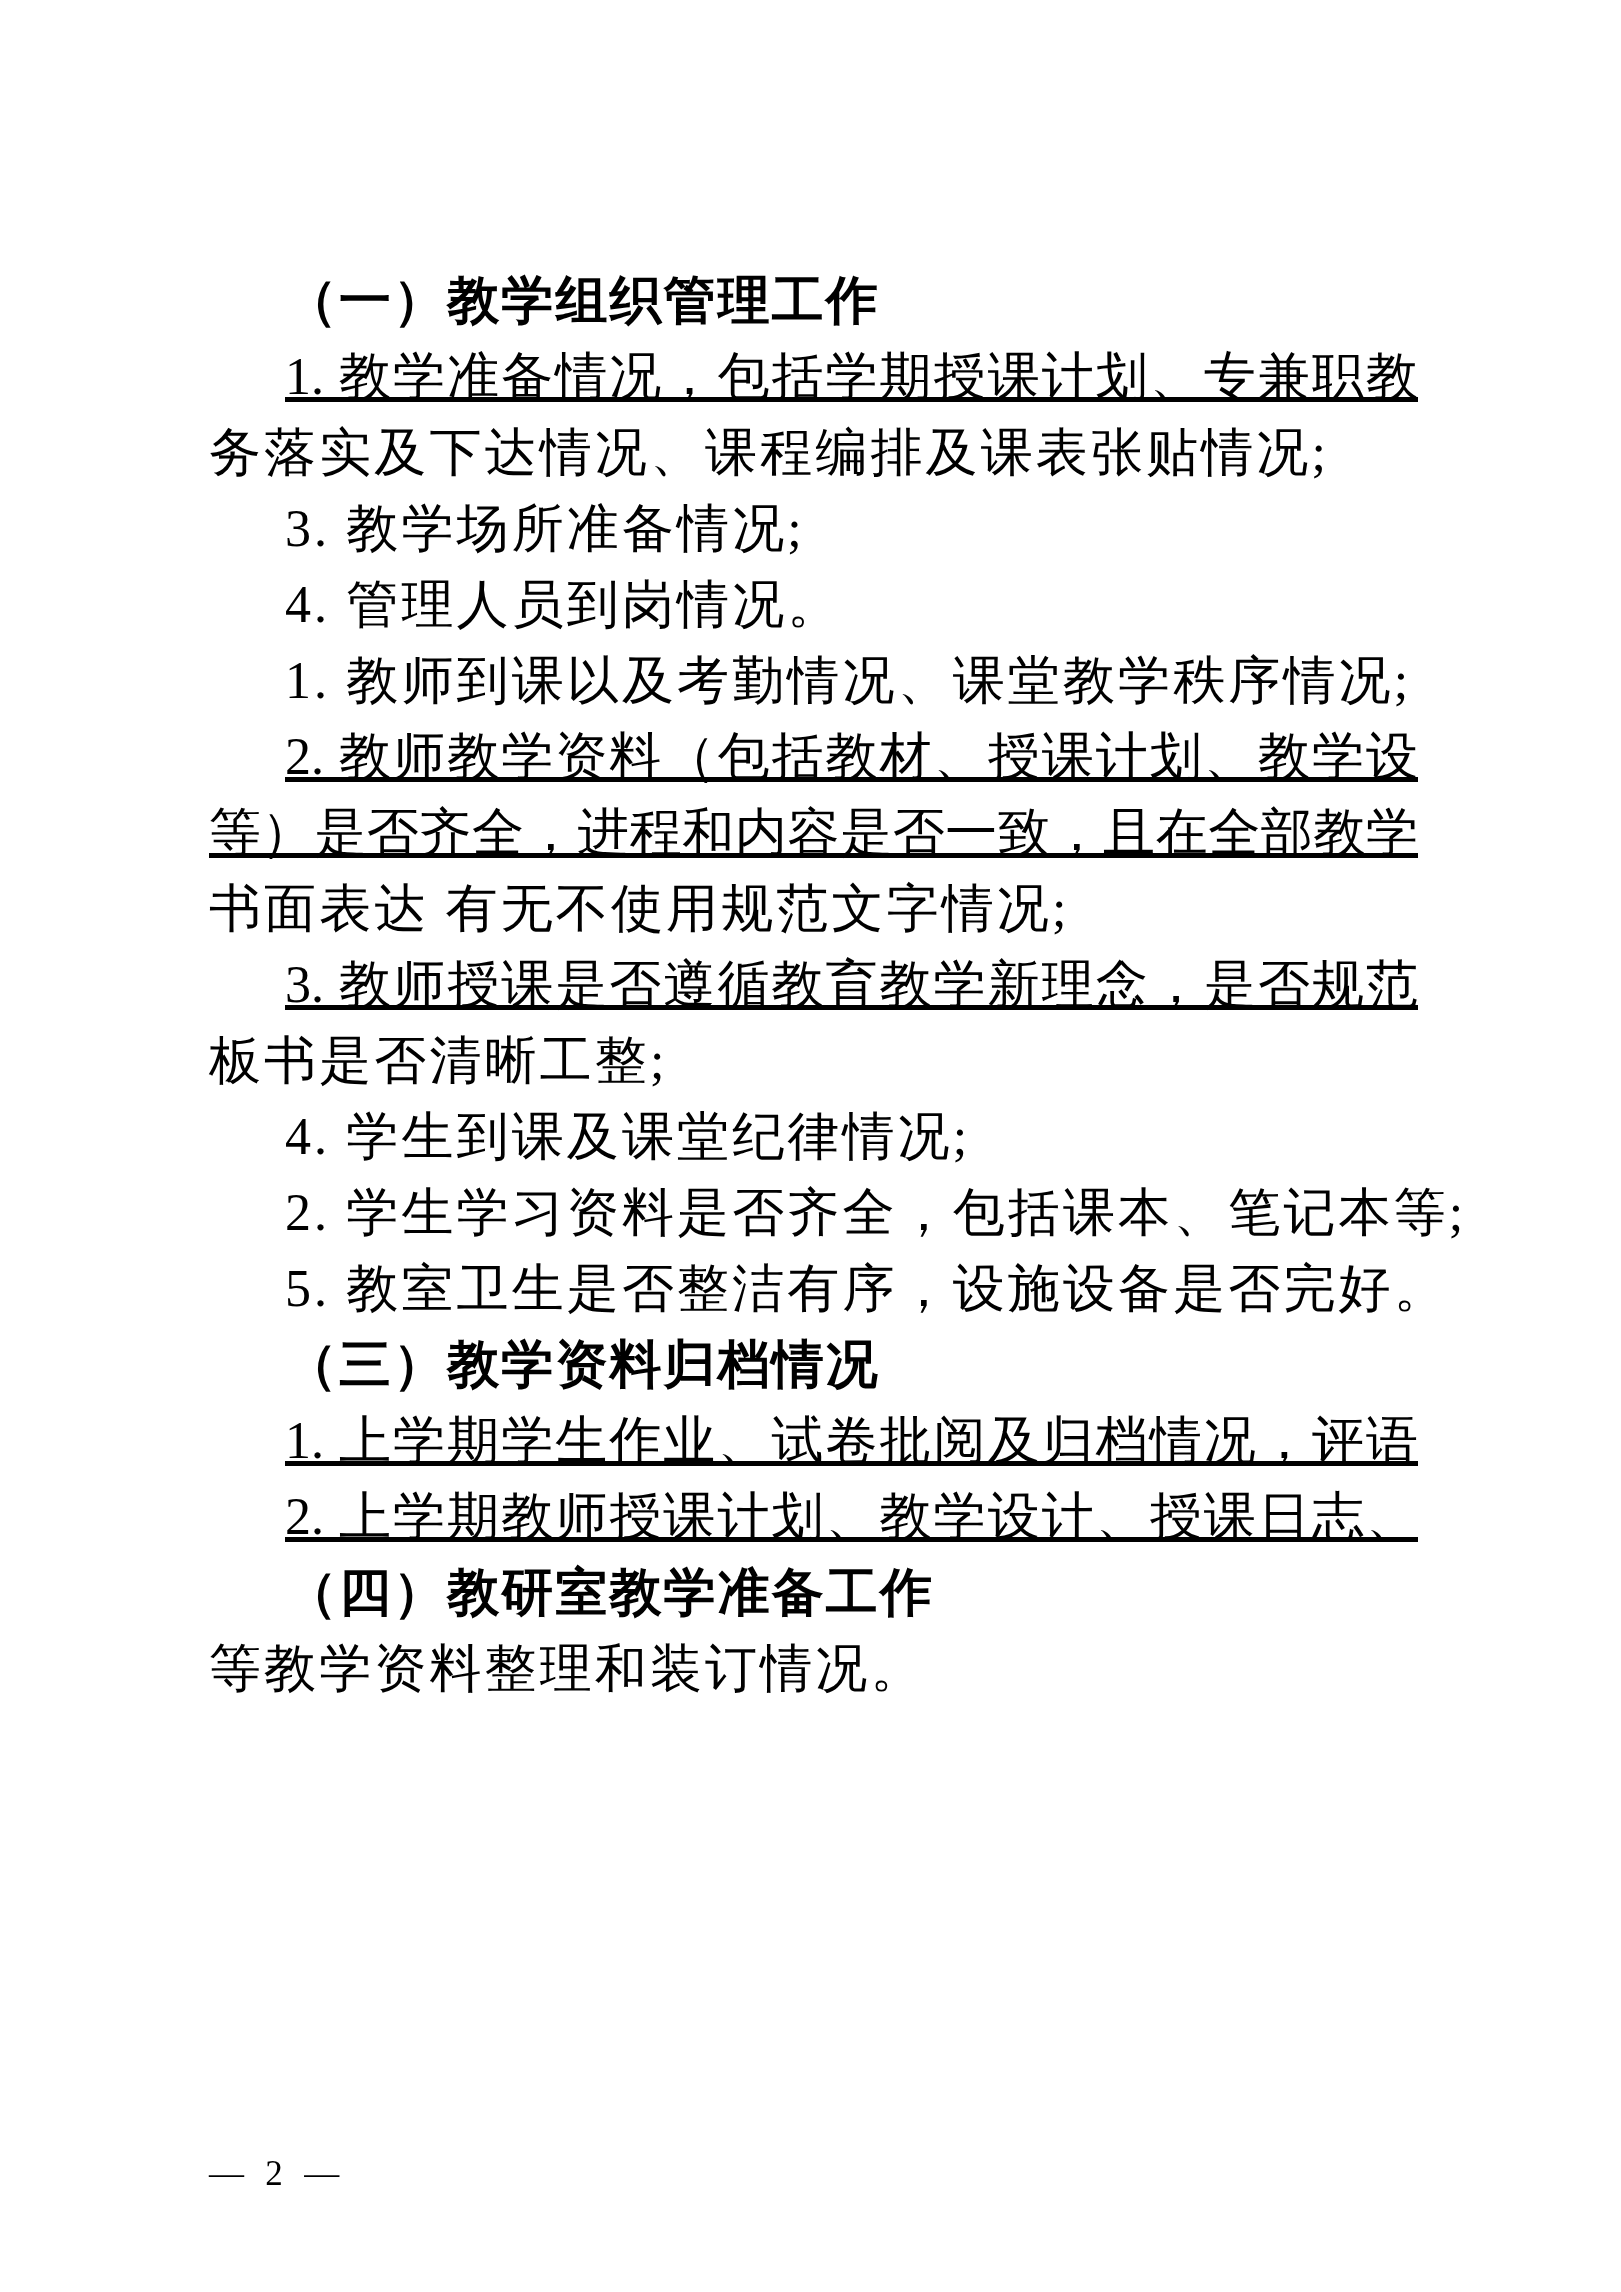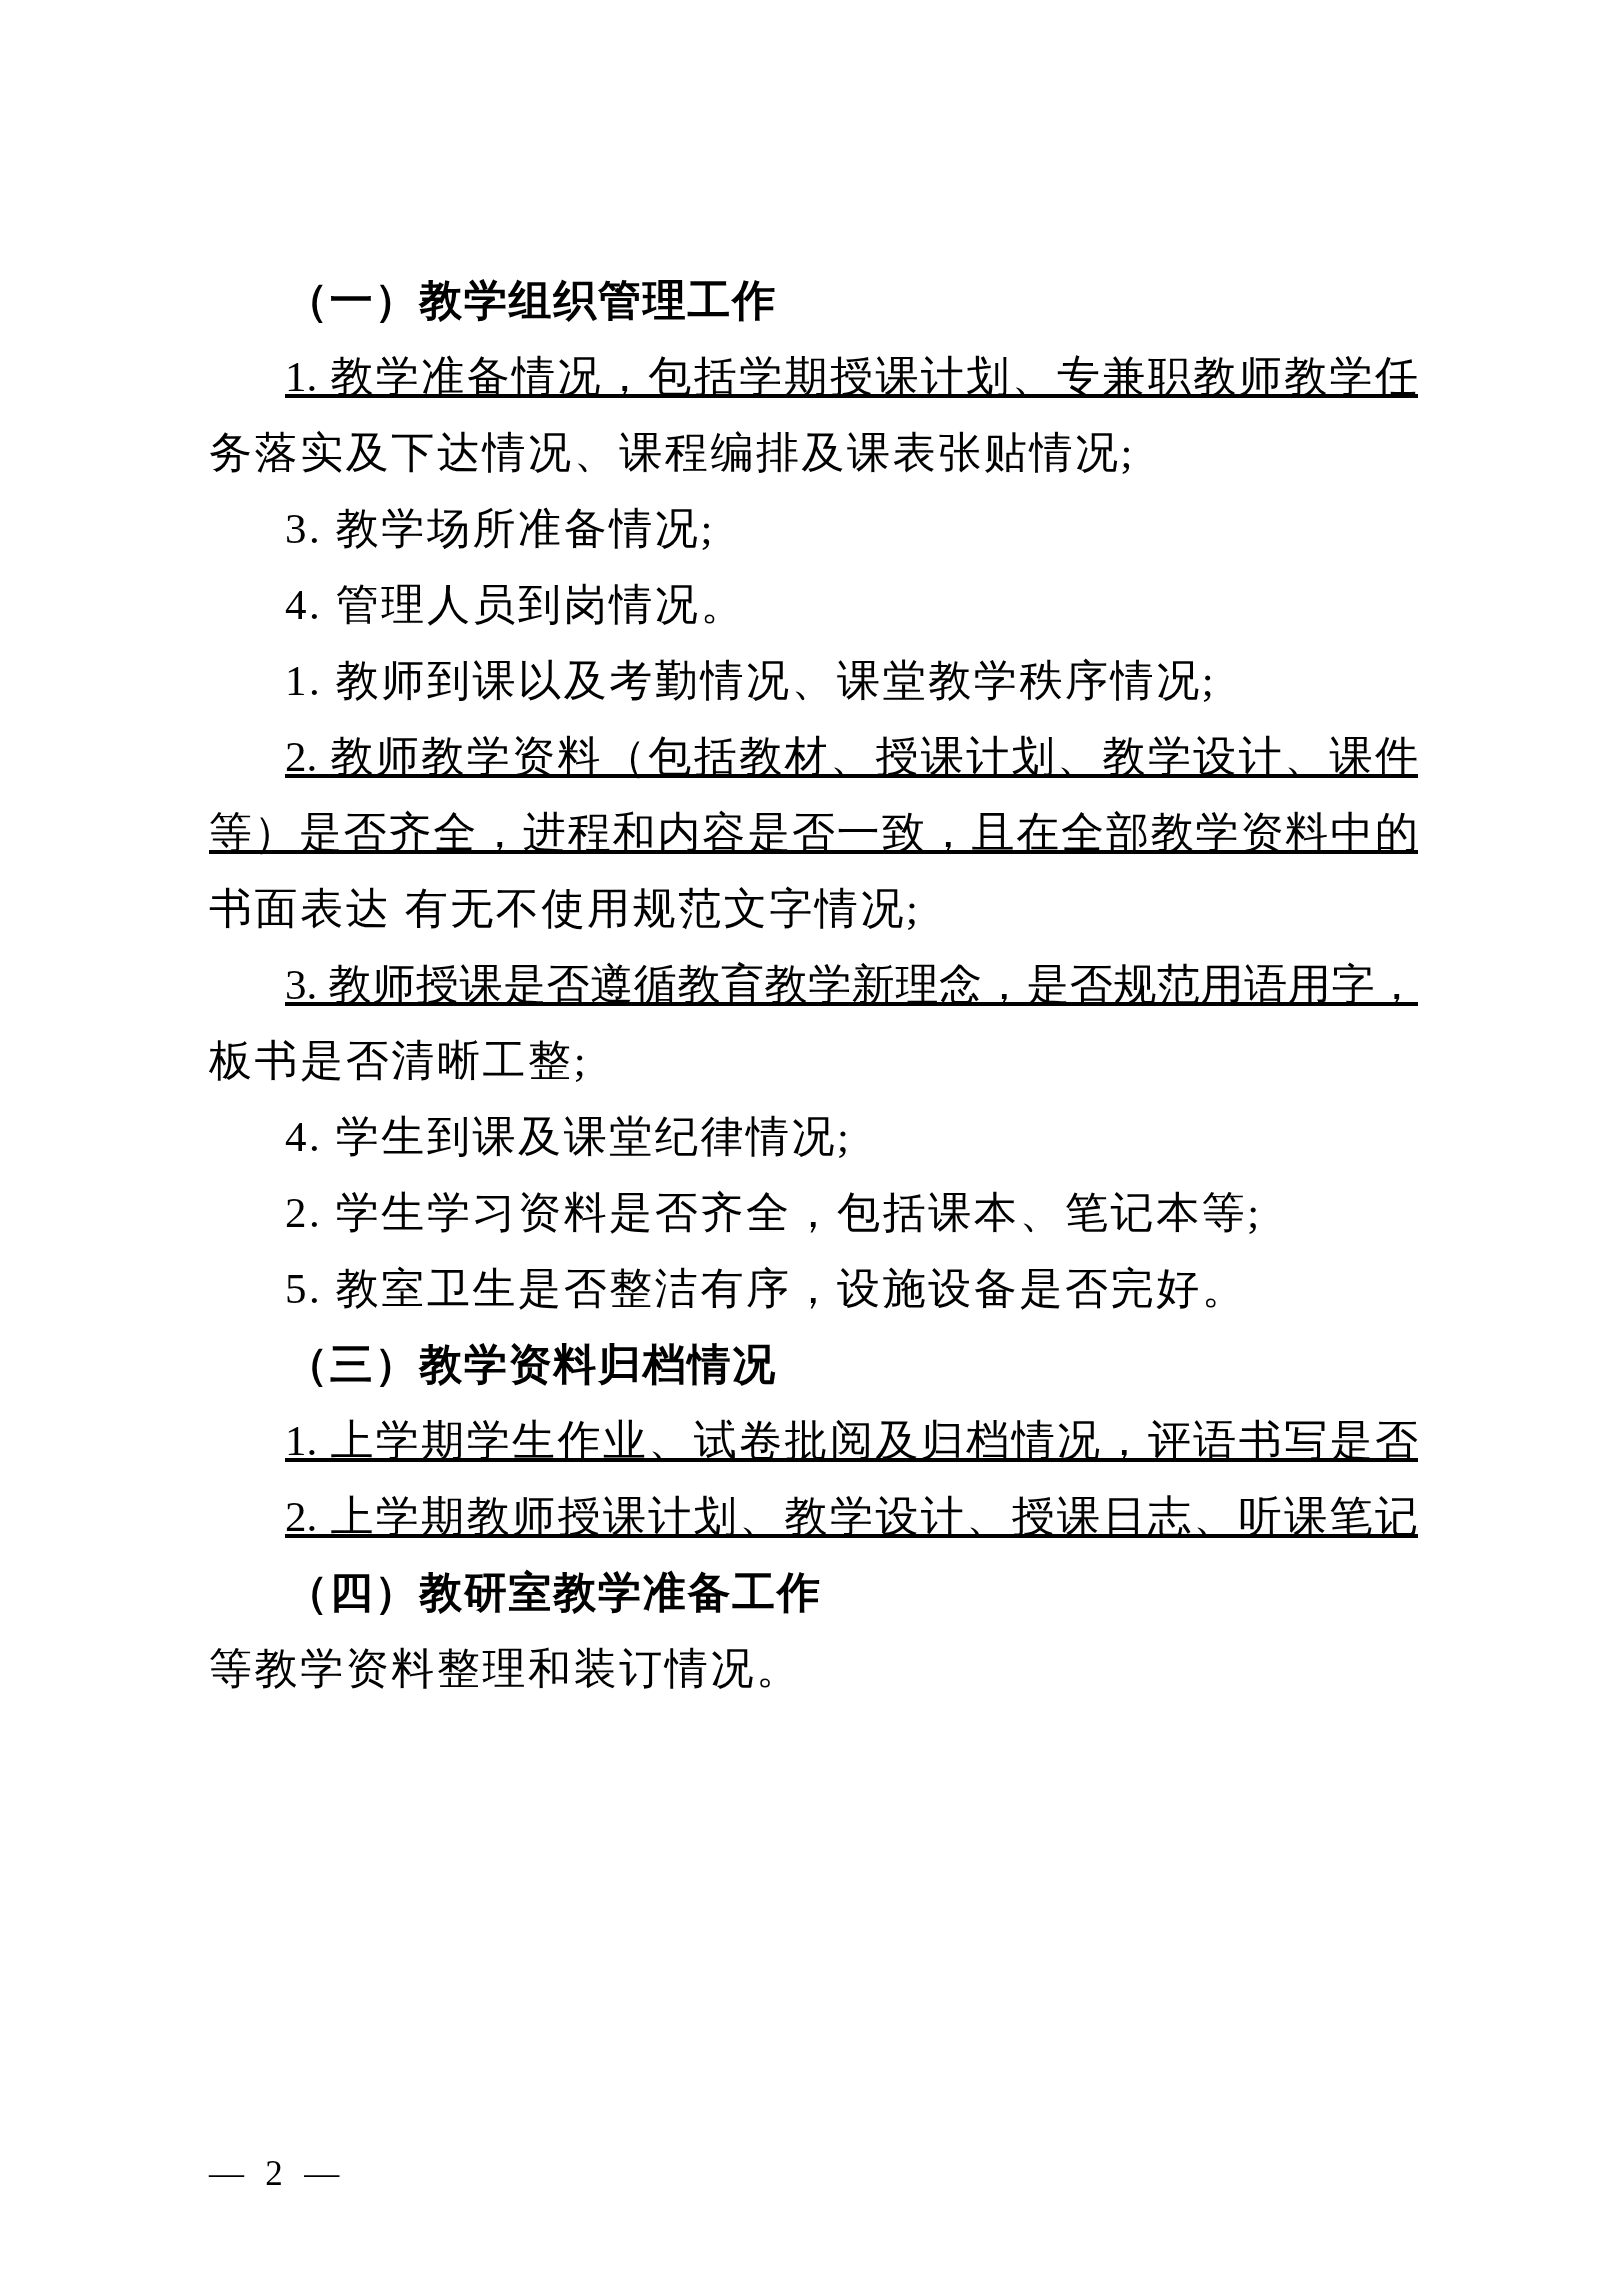--- a/index.html
+++ b/index.html
@@ -16,21 +16,21 @@
     font-family: "Liberation Serif", "DejaVu Serif", serif;
     overflow: hidden;
   }
   .content {
     position: absolute;
     left: 209px;
     top: 263px;
     width: 1209px;
   }
   .line {
-    font-size: 43px;
+    font-size: 52px;
     line-height: 76px;
     height: 76px;
     letter-spacing: 0.06em;
     white-space: nowrap;
     text-align: left;
   }
   .line.indent {
     text-indent: 76px;
   }
   .line.heading {

